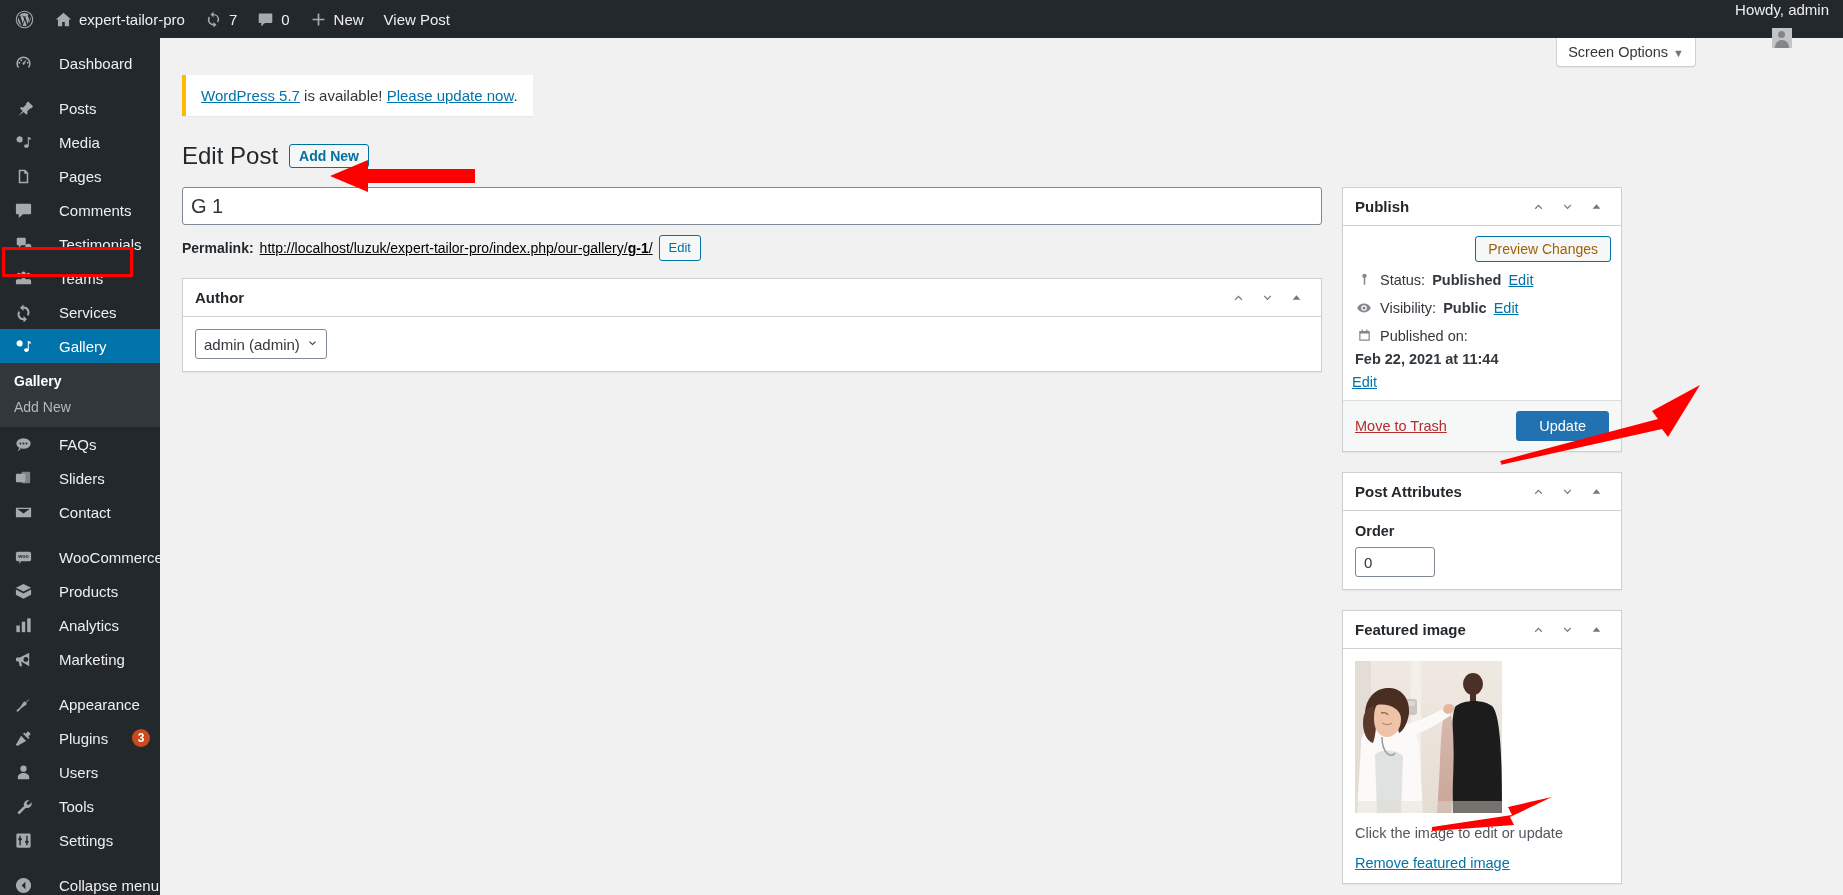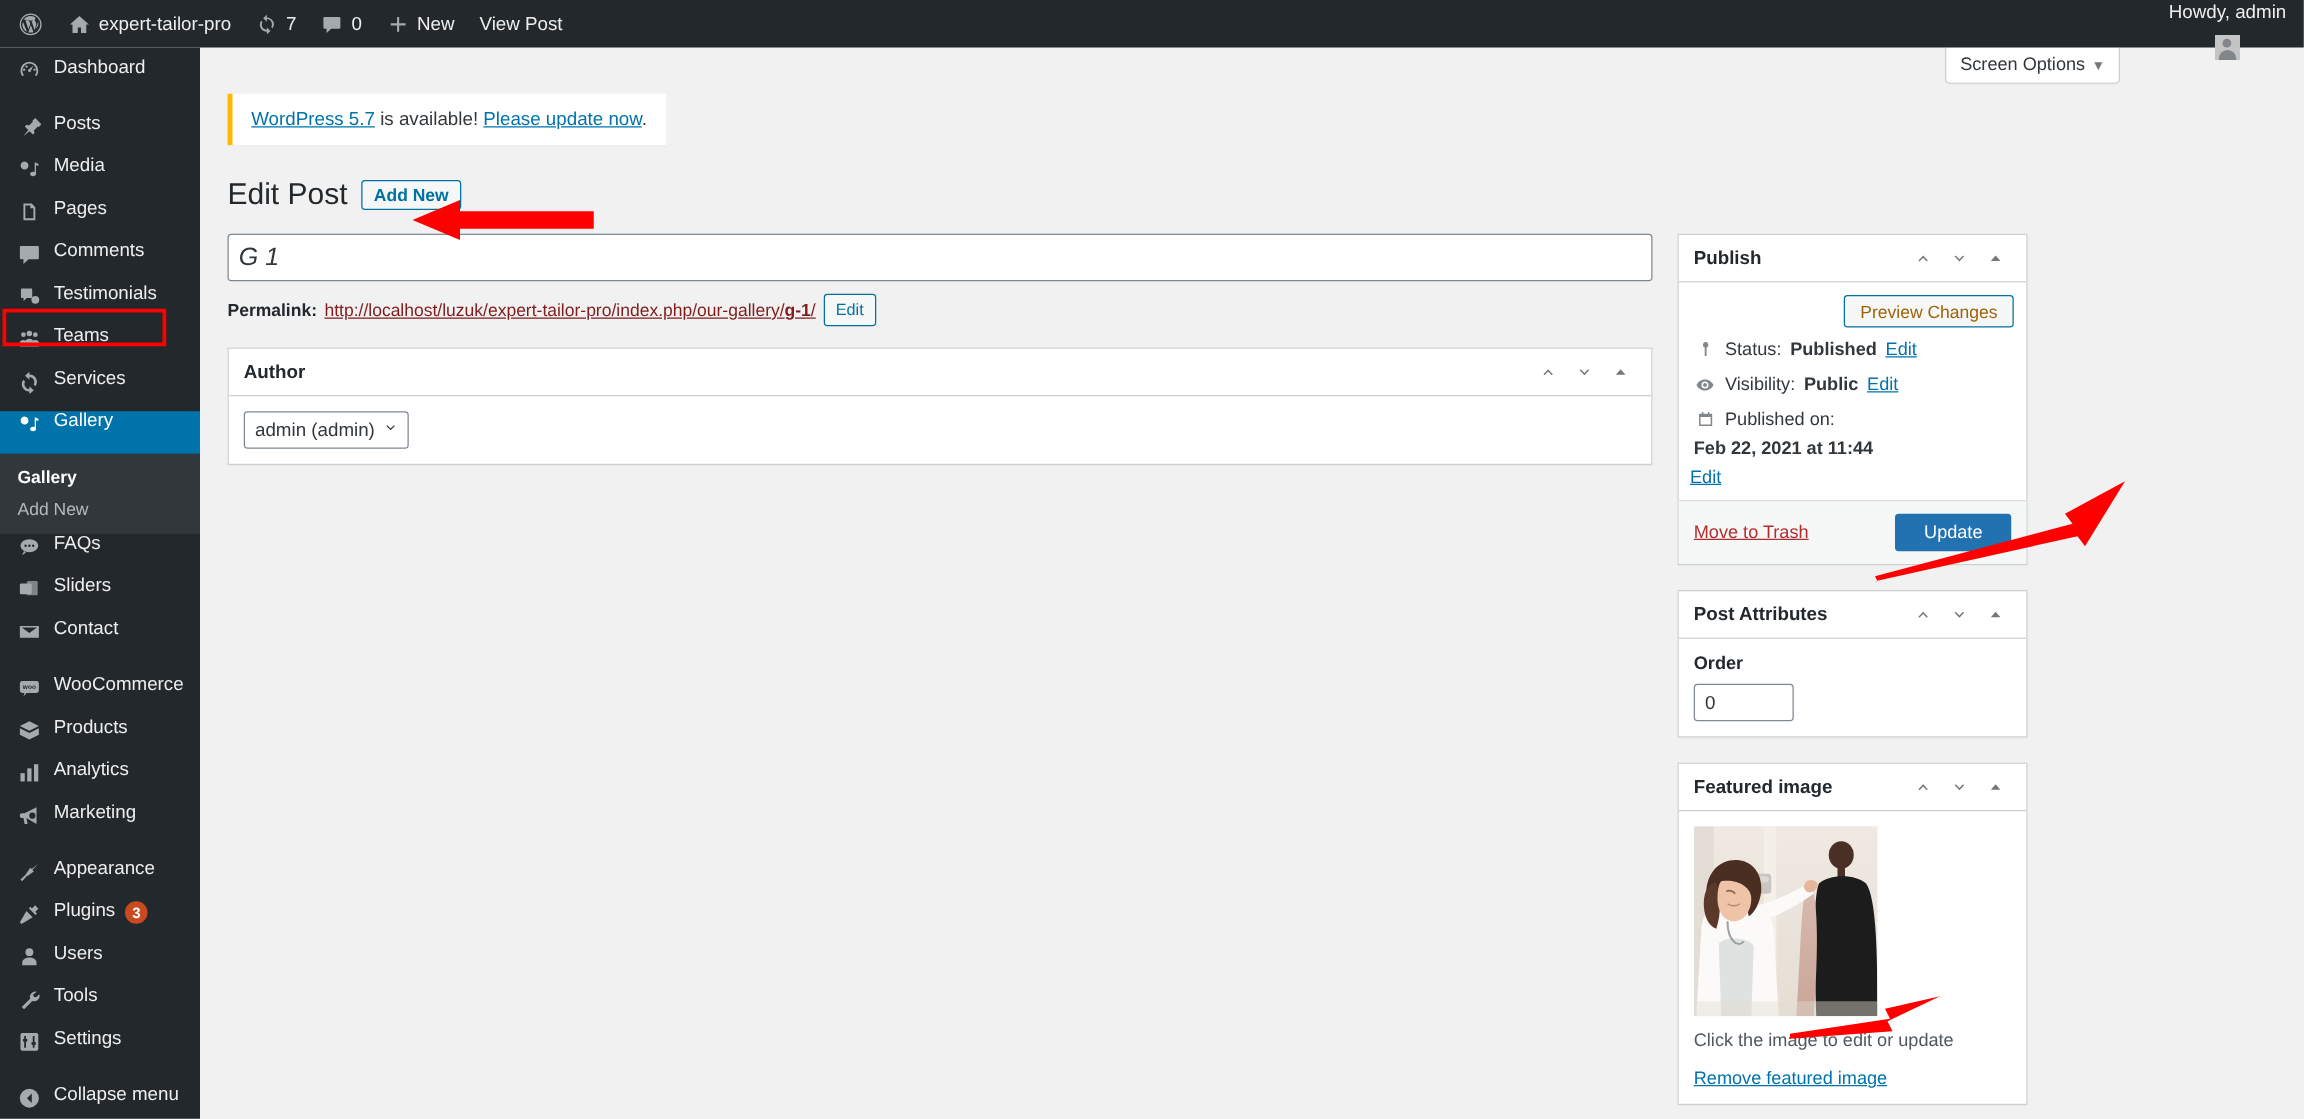--- a/index.html
+++ b/index.html
@@ -31,23 +31,23 @@
   .avwrap { position: relative; width: 20px; height: 20px; background: #c3c4c5; margin-left: 9px; }
   .avwrap i.h { position: absolute; left: 6.5px; top: 3px; width: 7px; height: 7px; border-radius: 50%; background: #82858a; }
   .avwrap i.b { position: absolute; left: 3px; top: 12px; width: 14px; height: 8px; border-radius: 8px 8px 0 0; background: #82858a; }
 
   
   #adminmenu {
     position: absolute; top: 38px; left: 0; width: 160px; height: 857px;
     background: #23282d; z-index: 30;
   }
   .menu-item {
-    position: relative; display: flex; align-items: flex-start;
+    position: relative; display: flex; align-items: center;
     height: 34px; padding-left: 12px; color: #eee; font-size: 15px;
-    text-decoration: none; cursor: pointer;
+    text-decoration: none; cursor: pointer; gap: 16px;
   }
   .menu-item .mi-icon {
     width: 22px; min-width: 22px; height: 20px; margin-right: 9px;
     display: flex; align-items: center; justify-content: center; color: #a7aaad;
   }
   .menu-item .mi-icon svg { display:block; fill: #a7aaad; }
   .menu-item .mi-label { color: #eee; line-height: 1; }
   .menu-sep { height: 11px; }
   .menu-item.current { background: #0073aa; }
   .menu-item.current .mi-icon svg { fill: #fff; }
@@ -116,28 +116,27 @@
 
   .post-body { display: flex; margin-top: 17px; gap: 20px; align-items: flex-start; }
   .post-body-content { width: 1140px; }
   .postbox-container { width: 280px; }
 
   #title {
     width: 100%; height: 38px; padding: 3px 8px; font-size: 20px;
     line-height: 1.4; color: #32373c; background: #fff;
     border: 1px solid #7e8993; border-radius: 3px; outline: none;
     font-family: "Liberation Sans", sans-serif;
-    font-style: italic;
   }
   #edit-slug-box {
     margin-top: 11px; font-size: 14px; color: #444; height: 24px;
     display: flex; align-items: center; gap: 6px;
   }
   #edit-slug-box .label { font-weight: bold; color: #23282d; }
-  #edit-slug-box .perm { color: #7f1d1d; text-decoration: underline; }
+  #edit-slug-box .perm { color: #000000; text-decoration: underline; }
   #edit-slug-box .perm .slug { font-weight: bold; }
   .small-btn {
     font-size: 13px; color: #0071a1; background: #f6f7f7;
     border: 1px solid #0071a1; border-radius: 3px;
     padding: 2px 9px; cursor: pointer; line-height: 1.6;
   }
 
   
   .postbox {
     background: #fff; border: 1px solid #ccd0d4;

